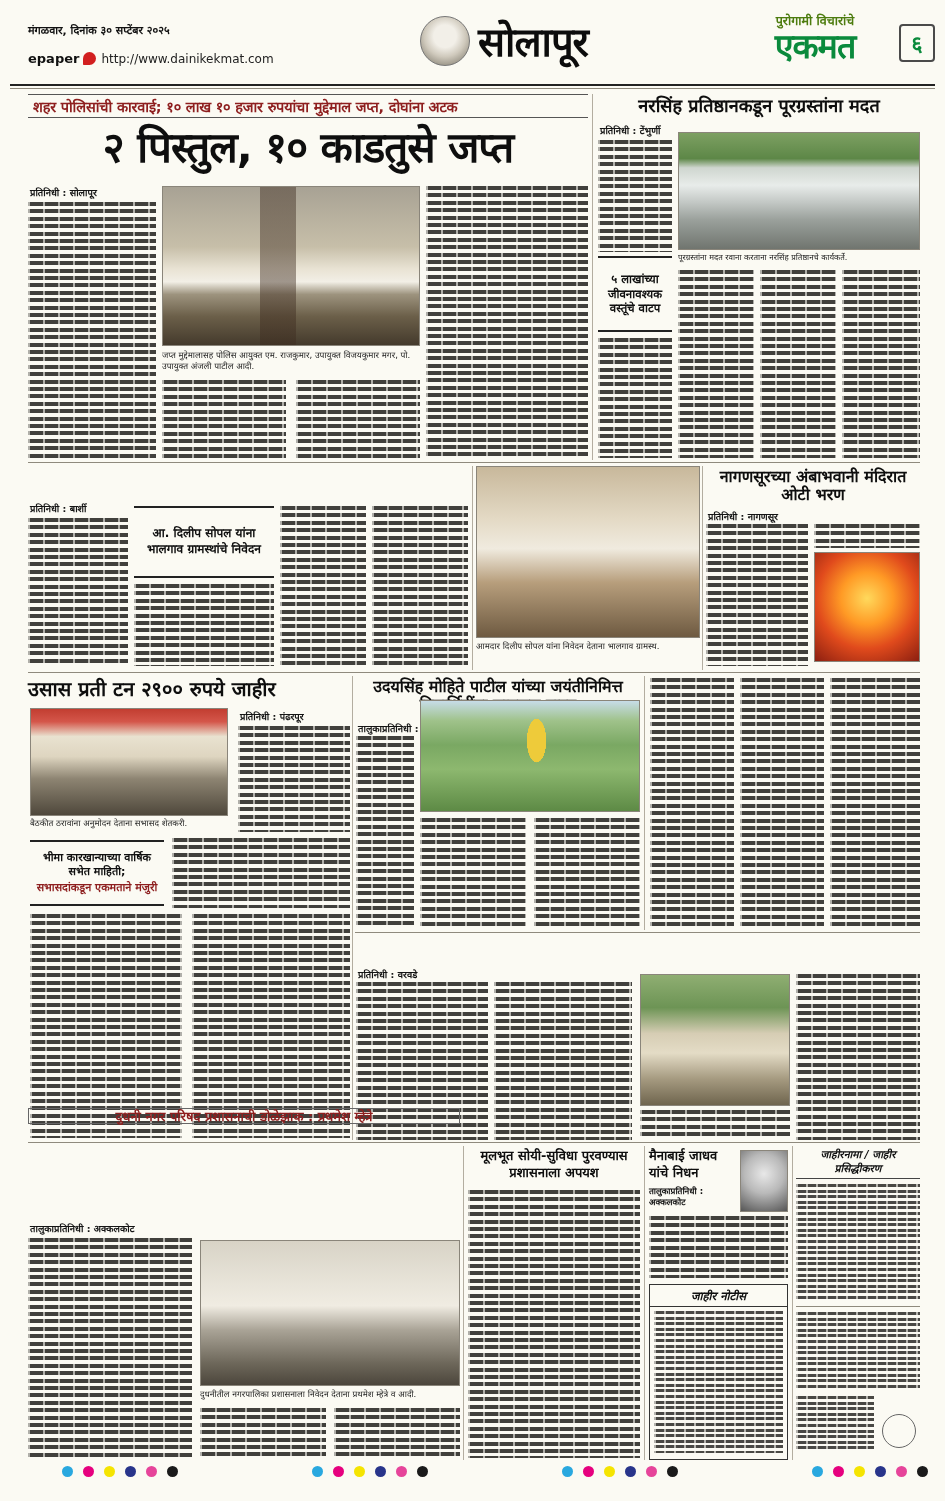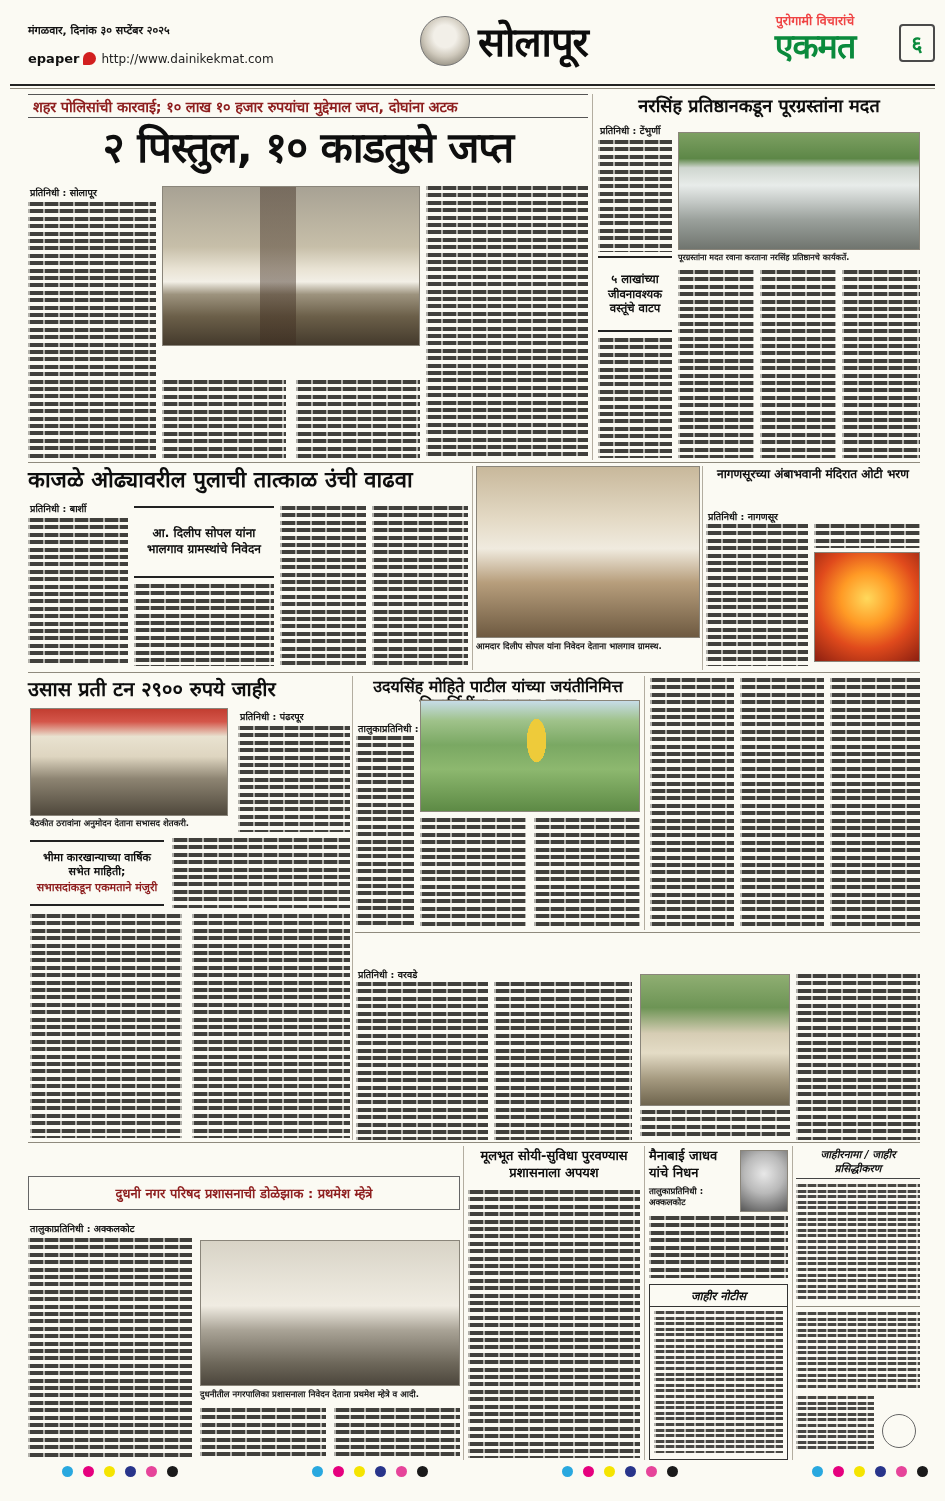--- a/index.html
+++ b/index.html
@@ -20,21 +20,21 @@
       repeating-linear-gradient(to right, rgba(251,250,243,.6) 0 2px, transparent 2px 10px),
       repeating-linear-gradient(to bottom, #3c3b37 0 3px, transparent 3px 5.6px);
     opacity:.93;
   }
 
   .vr{background:#b3ada0;width:1px;}
   .hr{background:#8f8a7d;height:1px;}
 
   .byline{font-size:9.5px;font-weight:700;white-space:nowrap;color:#141414;}
   .byline.wrap{white-space:normal;line-height:1.25;}
-  .cap{font-size:8.5px;font-weight:700;line-height:1.3;color:#1c1c1c;}
+  .cap{font-size:8.5px;font-weight:400;line-height:1.3;color:#1c1c1c;}
 
   .ph{border:1px solid #8a857a;}
   .ph-pistol{background:
     linear-gradient(90deg, rgba(61,43,31,0) 0 38%, rgba(61,43,31,.45) 38% 52%, rgba(61,43,31,0) 52%),
     linear-gradient(180deg,#a8a294 0%,#c7bfa9 38%,#e9e3d4 52%,#f2efe6 60%,#9d937e 68%,#6b5f49 82%,#443a2c 100%);}
   .ph-trucks{background:linear-gradient(180deg,#7da062 0%,#5d8747 22%,#cfd6cf 30%,#e8ecea 45%,#c2c7c4 60%,#9aa09b 75%,#70756f 100%);}
   .ph-sopal{background:linear-gradient(180deg,#c8b89b 0%,#e3d9c4 30%,#f0ebdf 48%,#b79e7c 68%,#6e5a41 100%);}
   .ph-devi{background:radial-gradient(circle at 50% 42%,#ffd95c 0%,#ff9a25 32%,#e04a1c 62%,#8c1f10 100%);}
   .ph-bhima{background:linear-gradient(180deg,#c23e31 0%,#d4564a 12%,#e9e2d0 26%,#ded5c0 45%,#8d8472 66%,#4f483c 100%);}
   .ph-cycle{background:
@@ -46,21 +46,21 @@
 
   
   .date-line{font-size:11px;font-weight:700;}
   .ep-label{font-size:13px;font-weight:800;margin-right:4px;}
   .ep-icon{display:inline-block;width:13px;height:13px;background:#d21f1f;border-radius:50% 50% 50% 6%;vertical-align:-2px;margin-right:5px;}
   .ep-url{font-size:12px;color:#222;}
   .logo-badge{width:50px;height:50px;border-radius:50%;border:1px solid #777;
     background:radial-gradient(circle at 50% 40%, #f2efe8 0 30%, #cfc9bc 55%, #8e897c 85%, #6b665a 100%);}
   .masthead-city{font-size:40px;font-weight:900;letter-spacing:-1px;color:#0c0c0c;line-height:1;}
   .brand-block{width:160px;text-align:center;}
-  .tagline{font-size:12.5px;font-weight:800;color:#ef4444;}
+  .tagline{font-size:12.5px;font-weight:800;color:#4d7c0f;}
   .brand{font-size:34px;font-weight:900;color:#0a8a3c;line-height:1.05;letter-spacing:-1px;}
   .pagenum{width:36px;height:38px;border:2px solid #4a4a4a;border-radius:4px;
     display:flex;align-items:center;justify-content:center;font-size:21px;font-weight:800;color:#0a8a3c;}
 
   
   .hl{font-weight:900;color:#0e0e0e;line-height:1.12;}
   .center{text-align:center;}
 
   .kicker-a{color:#8e1f1f;font-size:14.5px;font-weight:800;border-top:1px solid #555;border-bottom:1px solid #555;
     display:flex;align-items:center;padding:0 5px;letter-spacing:-.2px;}
@@ -97,20 +97,21 @@
   </div>
   <div class="a pagenum" style="left:899px;top:24px;">६</div>
   <div class="a" style="left:10px;top:84px;width:925px;height:2px;background:#222;"></div>
   <div class="a hr" style="left:10px;top:88px;width:925px;"></div>
 
   <div class="a kicker-a" style="left:28px;top:94px;width:560px;height:24px;">शहर पोलिसांची कारवाई; १० लाख १० हजार रुपयांचा मुद्देमाल जप्त, दोघांना अटक</div>
   <div class="a hl center" style="left:28px;top:124px;width:560px;font-size:42px;letter-spacing:-1px;">२ पिस्तुल, १० काडतुसे जप्त</div>
   <div class="a byline" style="left:30px;top:186px;">प्रतिनिधी : सोलापूर</div>
   <div class="a greek" style="left:28px;top:202px;width:128px;height:256px;"></div>
   <div class="a ph ph-pistol" style="left:162px;top:186px;width:258px;height:160px;"></div>
+  <div class="a cap" style="left:162px;top:350px;width:258px;">जप्त मुद्देमालासह पोलिस आयुक्त एम. राजकुमार, उपायुक्त विजयकुमार मगर, पो. उपायुक्त अंजली पाटील आदी.</div>
   <div class="a greek" style="left:162px;top:380px;width:124px;height:78px;"></div>
   <div class="a greek" style="left:296px;top:380px;width:124px;height:78px;"></div>
   <div class="a greek" style="left:426px;top:186px;width:162px;height:272px;"></div>
 
   <div class="a vr" style="left:592px;top:94px;height:366px;"></div>
 
   <div class="a hl center" style="left:598px;top:96px;width:322px;font-size:18px;">नरसिंह प्रतिष्ठानकडून पूरग्रस्तांना मदत</div>
   <div class="a byline" style="left:600px;top:124px;">प्रतिनिधी : टेंभुर्णी</div>
   <div class="a greek" style="left:598px;top:140px;width:74px;height:112px;"></div>
   <div class="a inset-box" style="left:598px;top:256px;width:74px;height:76px;">
@@ -118,38 +119,37 @@
   </div>
   <div class="a greek" style="left:598px;top:338px;width:74px;height:120px;"></div>
   <div class="a ph ph-trucks" style="left:678px;top:132px;width:242px;height:118px;"></div>
   <div class="a cap" style="left:678px;top:253px;width:242px;font-size:8px;">पूरग्रस्तांना मदत रवाना करताना नरसिंह प्रतिष्ठानचे कार्यकर्ते.</div>
   <div class="a greek" style="left:678px;top:270px;width:76px;height:188px;"></div>
   <div class="a greek" style="left:760px;top:270px;width:76px;height:188px;"></div>
   <div class="a greek" style="left:842px;top:270px;width:78px;height:188px;"></div>
 
   <div class="a hr" style="left:28px;top:462px;width:892px;"></div>
 
-  <div class="a hl" style="left:28px;top:468px;width:440px;font-size:22px;">काजळे ओढ्यावरील पुलाची तात्काळ उंची वाढवा</div>
   <div class="a byline" style="left:30px;top:502px;">प्रतिनिधी : बार्शी</div>
   <div class="a greek" style="left:28px;top:518px;width:100px;height:148px;"></div>
   <div class="a inset-box" style="left:134px;top:506px;width:140px;height:72px;">
     <div class="l1" style="font-size:12px;">आ. दिलीप सोपल यांना भालगाव ग्रामस्थांचे निवेदन</div>
   </div>
   <div class="a greek" style="left:134px;top:584px;width:140px;height:82px;"></div>
   <div class="a greek" style="left:280px;top:506px;width:86px;height:160px;"></div>
   <div class="a greek" style="left:372px;top:506px;width:96px;height:160px;"></div>
 
   <div class="a vr" style="left:472px;top:466px;height:204px;"></div>
 
   <div class="a ph ph-sopal" style="left:476px;top:466px;width:224px;height:172px;"></div>
   <div class="a cap" style="left:476px;top:641px;width:224px;">आमदार दिलीप सोपल यांना निवेदन देताना भालगाव ग्रामस्थ.</div>
 
   <div class="a vr" style="left:702px;top:466px;height:204px;"></div>
 
-  <div class="a hl center" style="left:706px;top:468px;width:214px;font-size:12px;">नागणसूरच्या अंबाभवानी मंदिरात ओटी भरण</div>
+  <div class="a hl center" style="left:706px;top:468px;width:214px;font-size:16px;">नागणसूरच्या अंबाभवानी मंदिरात ओटी भरण</div>
   <div class="a byline" style="left:708px;top:510px;">प्रतिनिधी : नागणसूर</div>
   <div class="a greek" style="left:706px;top:524px;width:102px;height:142px;"></div>
   <div class="a greek" style="left:814px;top:524px;width:106px;height:24px;"></div>
   <div class="a ph ph-devi" style="left:814px;top:552px;width:106px;height:110px;"></div>
 
   <div class="a hr" style="left:28px;top:672px;width:892px;"></div>
 
   <div class="a hl" style="left:28px;top:678px;width:322px;font-size:20px;">उसास प्रती टन २९०० रुपये जाहीर</div>
   <div class="a ph ph-bhima" style="left:30px;top:708px;width:198px;height:108px;"></div>
   <div class="a cap" style="left:30px;top:818px;width:198px;">बैठकीत ठरावांना अनुमोदन देताना सभासद शेतकरी.</div>
@@ -182,21 +182,21 @@
 
   <div class="a byline" style="left:358px;top:968px;text-align:center;">प्रतिनिधी : वरवडे</div>
   <div class="a greek" style="left:356px;top:982px;width:132px;height:158px;"></div>
   <div class="a greek" style="left:494px;top:982px;width:138px;height:158px;"></div>
   <div class="a ph ph-naam" style="left:640px;top:974px;width:150px;height:132px;"></div>
   <div class="a greek" style="left:640px;top:1110px;width:150px;height:30px;"></div>
   <div class="a greek" style="left:796px;top:974px;width:124px;height:166px;"></div>
 
   <div class="a hr" style="left:28px;top:1142px;width:892px;"></div>
 
-  <div class="a kicker-box" style="left:28px;top:1176px;width:432px;height:34px;">दुधनी नगर परिषद प्रशासनाची डोळेझाक : प्रथमेश म्हेत्रे</div>
+  <div class="a kicker-box" style="left:28px;top:1108px;width:432px;height:16px;">दुधनी नगर परिषद प्रशासनाची डोळेझाक : प्रथमेश म्हेत्रे</div>
   <div class="a byline" style="left:30px;top:1222px;">तालुकाप्रतिनिधी : अक्कलकोट</div>
   <div class="a greek" style="left:28px;top:1238px;width:164px;height:220px;"></div>
   <div class="a ph ph-gatari" style="left:200px;top:1240px;width:260px;height:146px;"></div>
   <div class="a cap" style="left:200px;top:1389px;width:260px;">दुधनीतील नगरपालिका प्रशासनाला निवेदन देताना प्रथमेश म्हेत्रे व आदी.</div>
   <div class="a greek" style="left:200px;top:1408px;width:126px;height:50px;"></div>
   <div class="a greek" style="left:334px;top:1408px;width:126px;height:50px;"></div>
 
   <div class="a vr" style="left:463px;top:1146px;height:314px;"></div>
 
   <div class="a hl center" style="left:468px;top:1148px;width:172px;font-size:13px;line-height:1.3;">मूलभूत सोयी-सुविधा पुरवण्यास प्रशासनाला अपयश</div>

